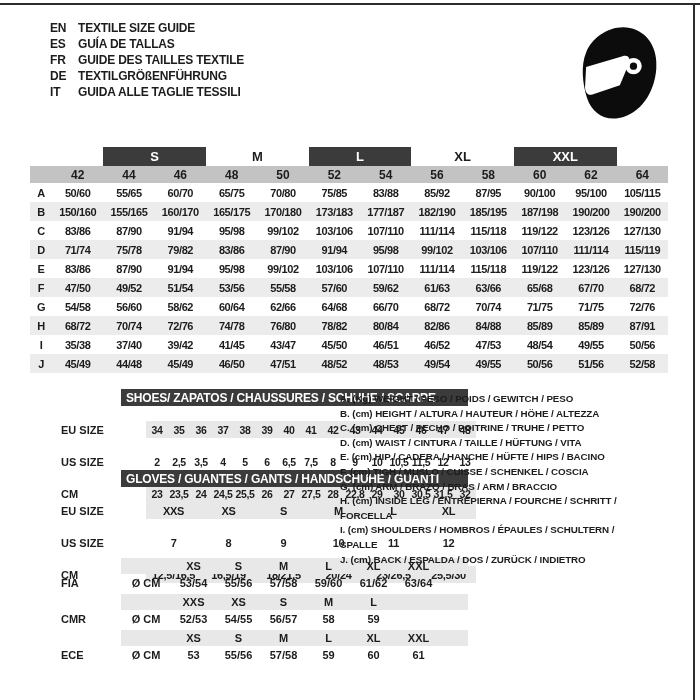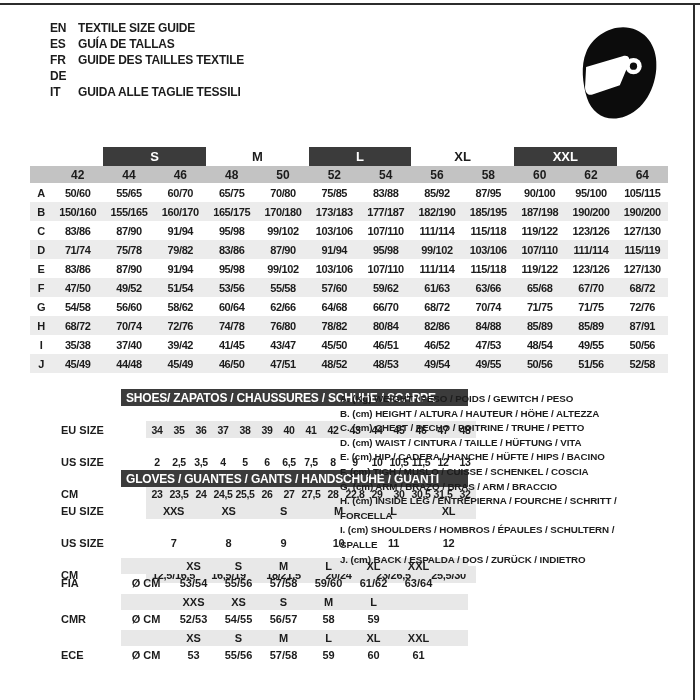--- a/index.html
+++ b/index.html
@@ -88,20 +88,21 @@
     <div class="lang-row">
       <span class="lang-code">ES</span>
       <span class="lang-text">GUÍA DE TALLAS</span>
     </div>
     <div class="lang-row">
       <span class="lang-code">FR</span>
       <span class="lang-text">GUIDE DES TAILLES TEXTILE</span>
     </div>
     <div class="lang-row">
       <span class="lang-code">DE</span>
+      <span class="lang-text">TEXTILGRÖßENFÜHRUNG</span>
     </div>
     <div class="lang-row">
       <span class="lang-code">IT</span>
       <span class="lang-text">GUIDA ALLE TAGLIE TESSILI</span>
     </div>
   </div>
 
 <svg class="helmet-logo" viewBox="0 0 90 105" xmlns="http://www.w3.org/2000/svg">
   <path d="M 58 3 C 78 7 89 26 87 48 C 85 74 70 97 46 102 C 30 105 16 96 11 80 C 6 64 4 44 10 30 C 17 12 38 -1 58 3 Z" fill="#0c0c0c"></path>
   <path d="M 10 46 L 50 34 C 56 32 59 36 57 42 L 47 66 L 17 76 C 11 78 8 72 9 65 Z" fill="#ffffff"></path>

